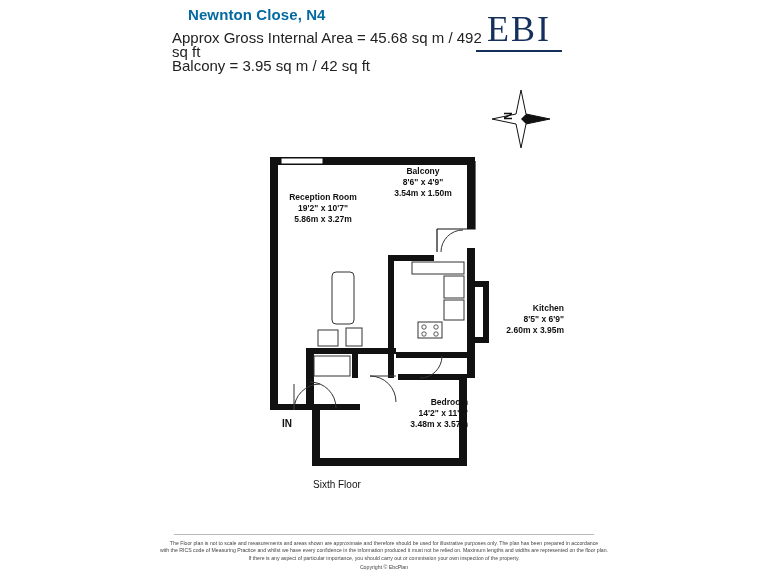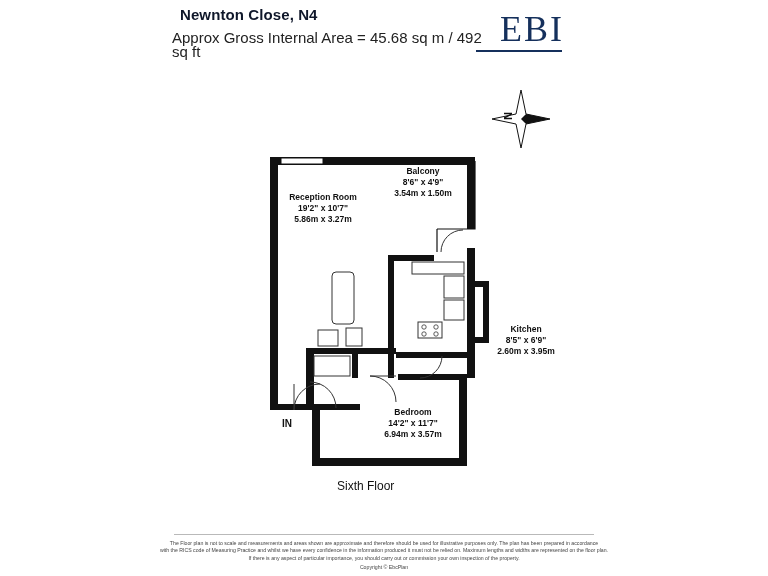--- a/index.html
+++ b/index.html
@@ -20,36 +20,36 @@
   #header-block {
     position: absolute;
     left: 172px;
     top: 6px;
     width: 320px;
   }
   #title {
     font-size: 15px;
     font-weight: bold;
     letter-spacing: 0.1px;
-    margin: 0 0 8px 8px;
-    color: #0f172a;
+    margin: 0 0 8px 16px;
+    color: #0369a1;
   }
   .area-line {
     font-size: 15px;
     line-height: 14px;
     color: #222;
   }
 
   
   #logo-block {
     position: absolute;
     left: 474px;
     top: 10px;
     width: 90px;
-    text-align: right;
+    text-align: center;
   }
   #logo-text {
     font-family: "Liberation Serif", serif;
     font-size: 36px;
     letter-spacing: 2px;
     color: #15305c;
     line-height: 38px;
   }
   #logo-rule {
     width: 86px;
@@ -92,38 +92,37 @@
     font-size: 8.5px;
     line-height: 11px;
     color: #111;
     font-weight: bold;
   }
   .room-label .nm {
     font-size: 8.5px;
   }
   #label-reception { left: 268px; top: 192px; width: 110px; }
   #label-balcony   { left: 378px; top: 166px; width: 90px; }
-  #label-kitchen   { left: 488px; top: 324px; width: 76px; }
-  #label-bedroom   { left: 358px; top: 407px; width: 110px; }
+  #label-kitchen   { left: 488px; top: 303px; width: 76px; text-align: right; }
+  #label-bedroom   { left: 358px; top: 397px; width: 110px; text-align: right; }
 
   #label-in {
     position: absolute;
     left: 282px;
     top: 418px;
     font-size: 10px;
     font-weight: bold;
     color: #111;
   }
   #label-floor {
     position: absolute;
     left: 313px;
     top: 479px;
-    font-size: 12px;
-    color: #111;
-    margin-left: 24px;
+    font-size: 10px;
+    color: #111;
   }
 
   
   #footer {
     position: absolute;
     left: 0;
     top: 534px;
     width: 768px;
     text-align: center;
   }
@@ -144,20 +143,21 @@
     color: #444;
     margin-top: 1px;
   }
 </style>
 </head>
 <body>
 
 <div id="header-block">
   <div id="title">Newnton Close, N4</div>
   <div class="area-line">Approx Gross Internal Area = 45.68 sq m / 492 sq ft</div>
+  <div class="area-line">Balcony = 3.95 sq m / 42 sq ft</div>
 </div>
 
 <div id="logo-block">
   <div id="logo-text">EBI</div>
   <div id="logo-rule"></div>
 </div>
 
 <div id="compass">
   <svg width="62" height="62" viewBox="0 0 62 62">
 
@@ -247,21 +247,21 @@
 
 <div class="room-label" id="label-kitchen">
   <div class="nm">Kitchen</div>
   <div>8'5" x 6'9"</div>
   <div>2.60m x 3.95m</div>
 </div>
 
 <div class="room-label" id="label-bedroom">
   <div class="nm">Bedroom</div>
   <div>14'2" x 11'7"</div>
-  <div>6.94m x 3.57m</div>
+  <div>3.48m x 3.57m</div>
 </div>
 
 <div id="label-in">IN</div>
 <div id="label-floor">Sixth Floor</div>
 
 <div id="footer">
   <div id="footer-rule"></div>
   <div class="foot-line">The Floor plan is not to scale and measurements and areas shown are approximate and therefore should be used for illustrative purposes only. The plan has been prepared in accordance</div>
   <div class="foot-line">with the RICS code of Measuring Practice and whilst we have every confidence in the information produced it must not be relied on. Maximum lengths and widths are represented on the floor plan.</div>
   <div class="foot-line">If there is any aspect of particular importance, you should carry out or commission your own inspection of the property.</div>

